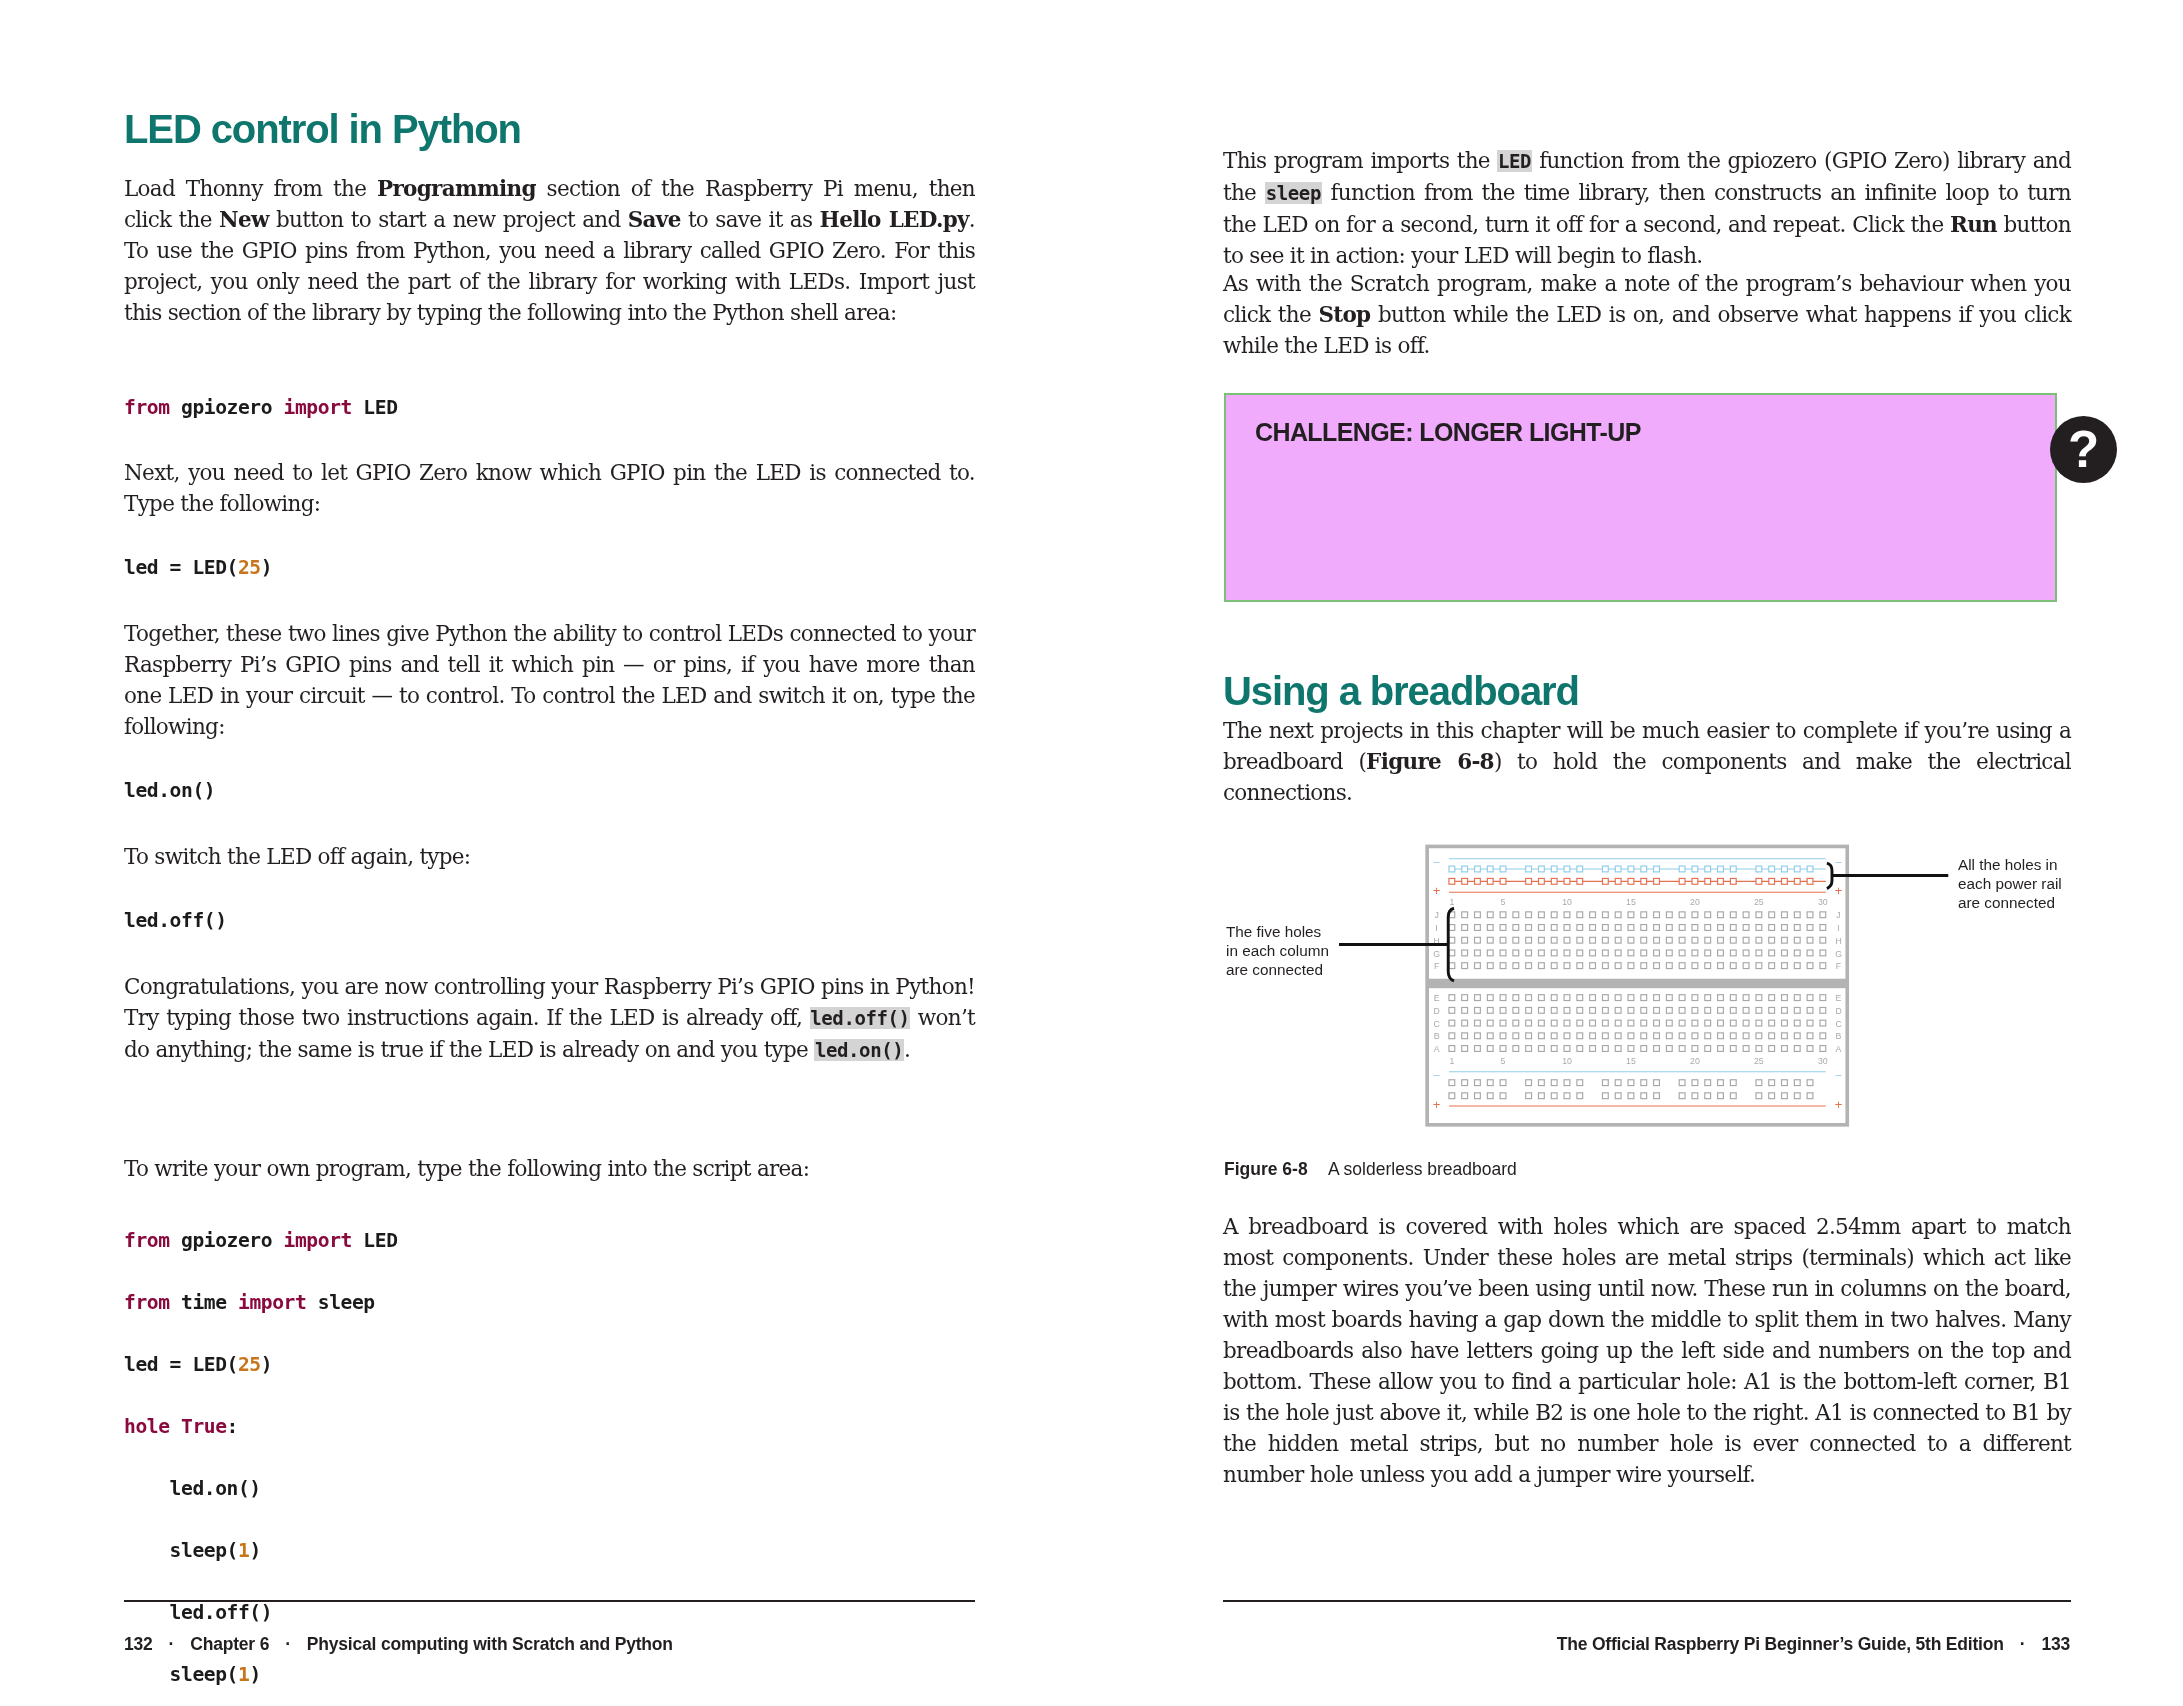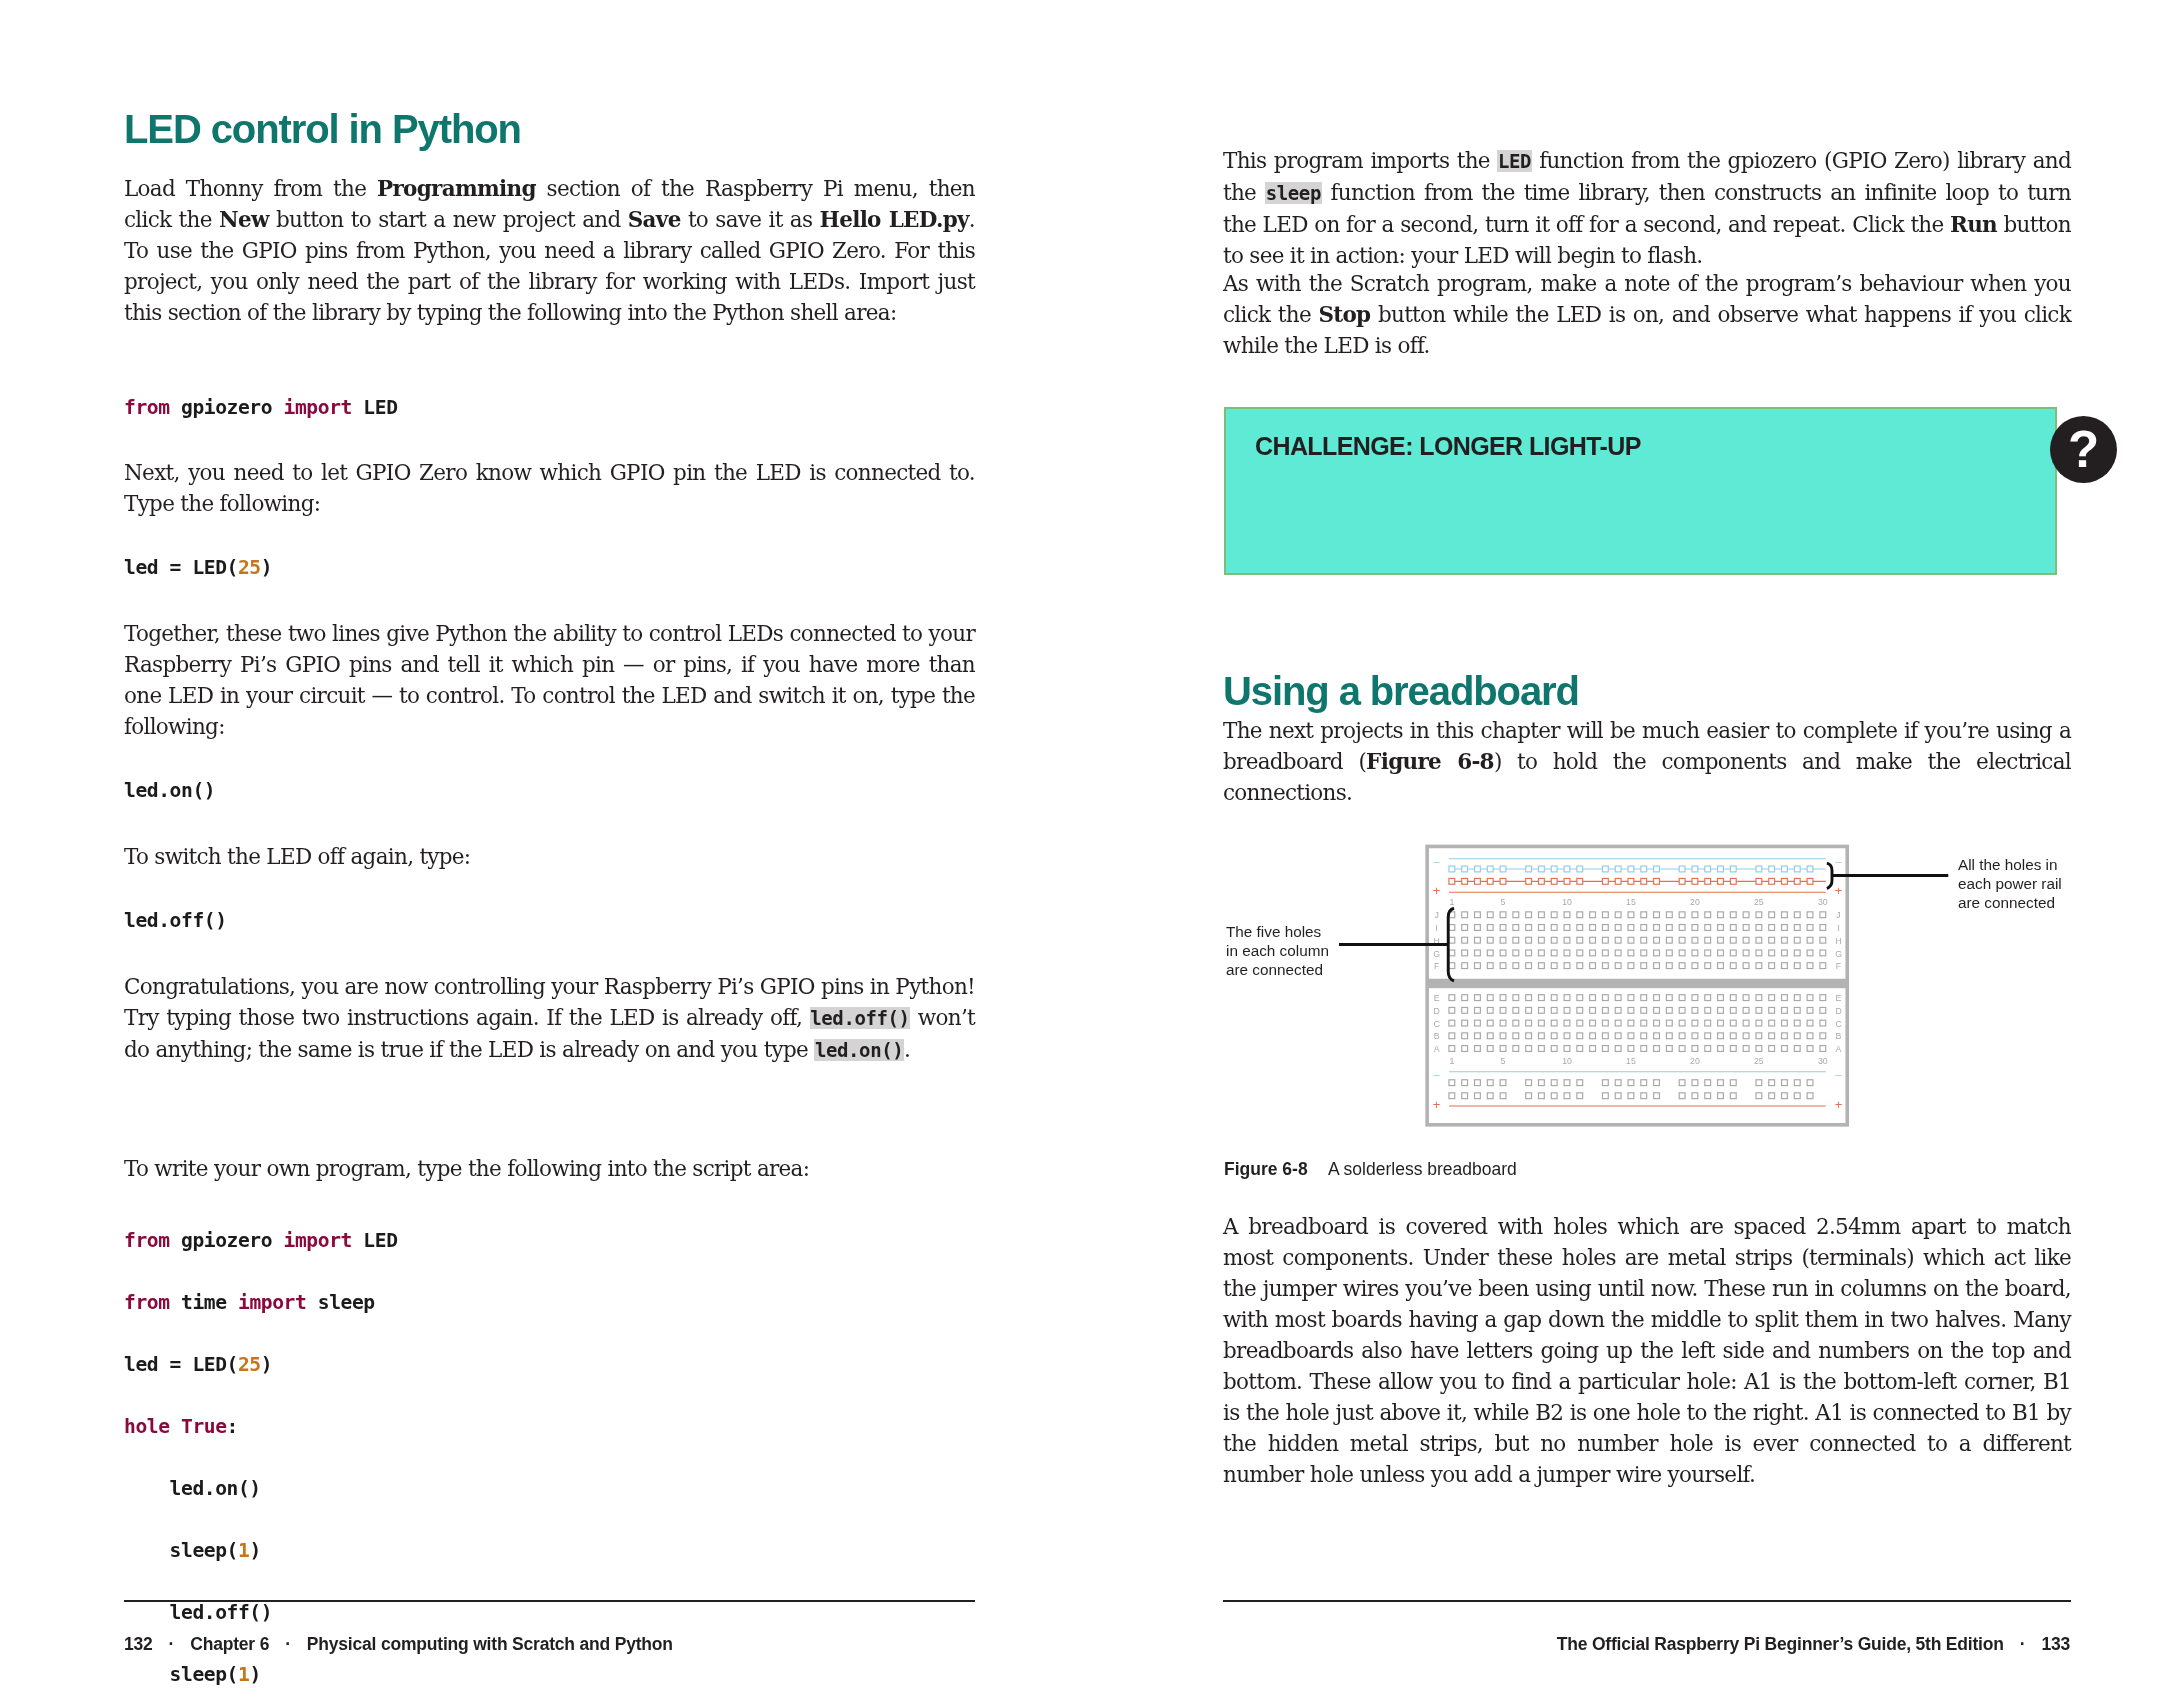--- a/index.html
+++ b/index.html
@@ -10,21 +10,21 @@
   .p b { font-weight:bold; }
   .code { font-family:"DejaVu Sans Mono", monospace; font-size:19.6px; line-height:31px; white-space:pre; color:#1b1b1b; font-weight:bold; letter-spacing:-0.4px; }
   .kw { color:#8a0a3e; }
   .num { color:#c8741a; }
   .ic { font-family:"DejaVu Sans Mono", monospace; font-weight:bold; background:#d4d4d4; font-size:19px; letter-spacing:-0.4px; padding:0 0.7px; }
   .left { left:124px; width:851px; }
   .right { left:1223px; width:848px; }
   .rule { height:2.2px; background:#231f20; }
   .footer { font-family:"Liberation Sans", sans-serif; font-weight:bold; font-size:17.5px; letter-spacing:-0.2px; color:#231f20; white-space:nowrap; line-height:22px; }
   .footer .dot { margin:0 16px; }
-  .challenge { left:1224px; top:407px; width:833px; height:168px; background:#5eead4; border:2.9px solid #7cbf79; box-sizing:border-box; }
+  .challenge { left:1224px; top:393px; width:833px; height:209px; background:#f0abfc; border:2.9px solid #7cbf79; box-sizing:border-box; }
   .challenge-title { font-family:"Liberation Sans", sans-serif; font-weight:bold; font-size:25px; letter-spacing:-0.6px; color:#231f20; position:absolute; left:29px; top:23px; white-space:nowrap; }
   .challenge-text { font-family:"Liberation Sans", sans-serif; font-size:19px; line-height:31px; letter-spacing:-0.4px; color:#231f20; position:absolute; left:29px; top:64px; width:771px; }
   .qmark { left:2050px; top:416px; width:67px; height:67px; border-radius:50%; background:#231f20; color:#fff; font-family:"Liberation Sans", sans-serif; font-weight:bold; font-size:51px; line-height:67px; text-align:center; }
   .callout { font-family:"Liberation Sans", sans-serif; font-size:15.3px; line-height:19px; color:#231f20; }
   .caption { font-family:"Liberation Sans", sans-serif; font-size:17.5px; color:#231f20; white-space:nowrap; }
   .caption b { margin-right:20.4px; }
 </style>
 </head>
 <body>
 

